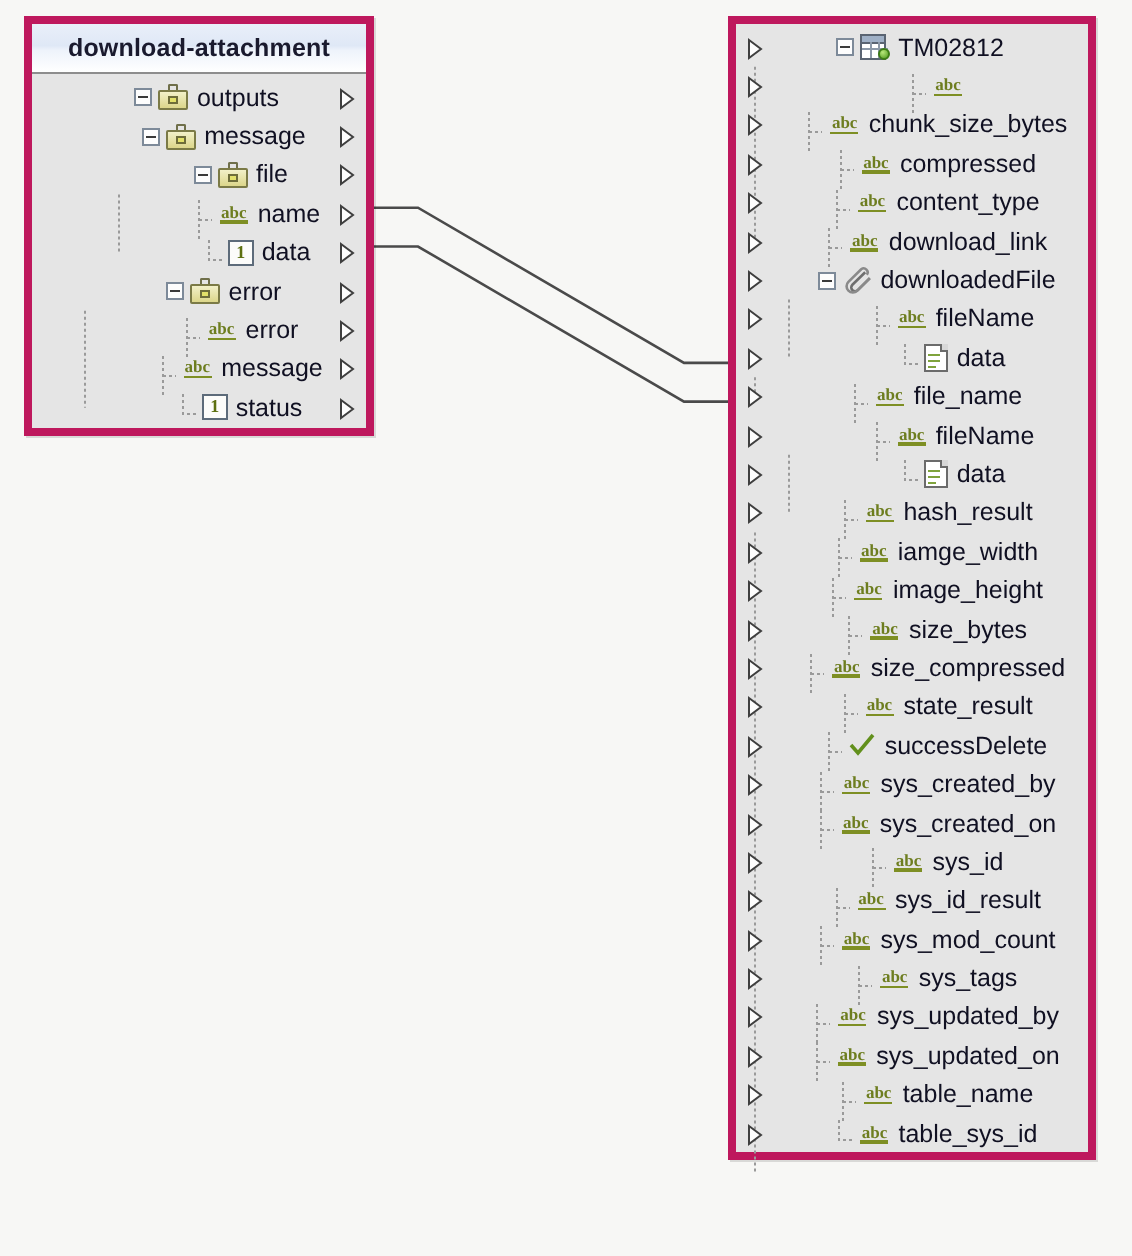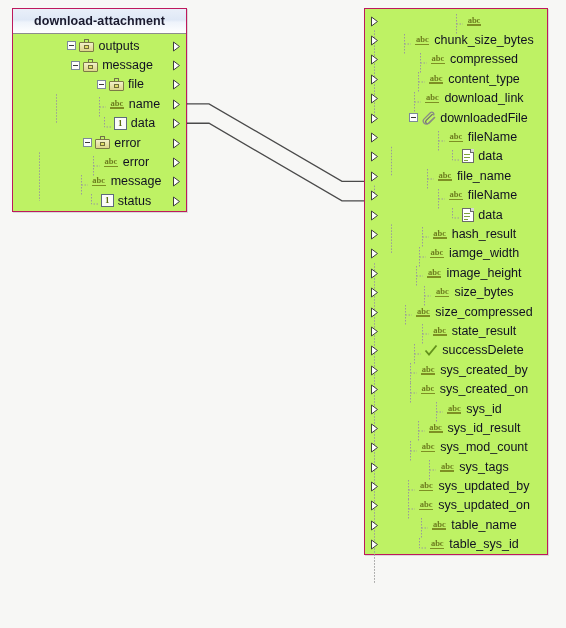--- a/index.html
+++ b/index.html
@@ -8,22 +8,22 @@
     background:#f7f7f5;
     font-family:"Liberation Sans",sans-serif;
     position:relative;
     overflow:hidden;
   }
   #canvas{position:absolute;inset:0;}
 
   
   .panel{
     position:absolute;
-    background:#bef264;
-    border:1px solid #be185d;
+    background:#e5e5e5;
+    border:4px solid #be185d;
     box-shadow:1px 1px 0 rgba(0,0,0,.12);
     box-sizing:border-box;
   }
   .panel-head{
     height:25px;
     line-height:25px;
     text-align:center;
     font-size:12.5px;
     font-weight:bold;
     color:#1a1a2e;
@@ -311,20 +311,34 @@
   <div class="panel" id="right-panel" style="left:364px;top:8px;width:184px;">
     <div class="panel-body" id="right-body">
         <svg class="guides" width="200" height="588">
           <line x1="9.5" y1="21.4" x2="9.5" y2="108.7" stroke="#9a9a9a" stroke-width="1" stroke-dasharray="1.5,1.5"></line>
           <line x1="9.5" y1="176.6" x2="9.5" y2="186.29999999999998" stroke="#9a9a9a" stroke-width="1" stroke-dasharray="1.5,1.5"></line>
           <line x1="9.5" y1="254.2" x2="9.5" y2="574.3" stroke="#9a9a9a" stroke-width="1" stroke-dasharray="1.5,1.5"></line>
           <line x1="26.5" y1="137.79999999999998" x2="26.5" y2="166.89999999999998" stroke="#9a9a9a" stroke-width="1" stroke-dasharray="1.5,1.5"></line>
           <line x1="26.5" y1="215.39999999999998" x2="26.5" y2="244.49999999999997" stroke="#9a9a9a" stroke-width="1" stroke-dasharray="1.5,1.5"></line>
         </svg>
         <div class="row">
+          <span style="display: inline-block; flex: 0 0 auto; width: 8px;"></span>
+          <span class="expander"></span>
+          <span style="display: inline-block; width: 3px; flex: 0 0 auto;"></span>
+          <span class="ico ico-table">
+            <i class="grid"></i>
+            <i class="hl"></i>
+            <i class="dot"></i>
+          </span>
+          <span class="label">TM02812</span>
+          <svg width="9" height="11" viewBox="0 0 9 11" class="arrow-svg" style="left: 5px;">
+            <path d="M1.5 1 L7.5 5.5 L1.5 10 Z" fill="#fdfdfd" stroke="#3f3f3f" stroke-width="1"></path>
+          </svg>
+        </div>
+        <div class="row">
           <span style="display: inline-block; flex: 0 0 auto; width: 25px;"></span>
           <span class="lead" style="margin-top: 0px;">
             <svg width="9" height="20" viewBox="0 0 9 20" style="display:block">
               <path d="M1.5 0 L1.5 20 M1.5 10 L8 10" fill="none" stroke="#9a9a9a" stroke-width="1" stroke-dasharray="1.5,1.5"></path>
             </svg>
           </span>
           <span style="display: inline-block; width: 2px; flex: 0 0 auto;"></span>
           <span class="ico ico-abc">
             <span>abc</span>
           </span>

